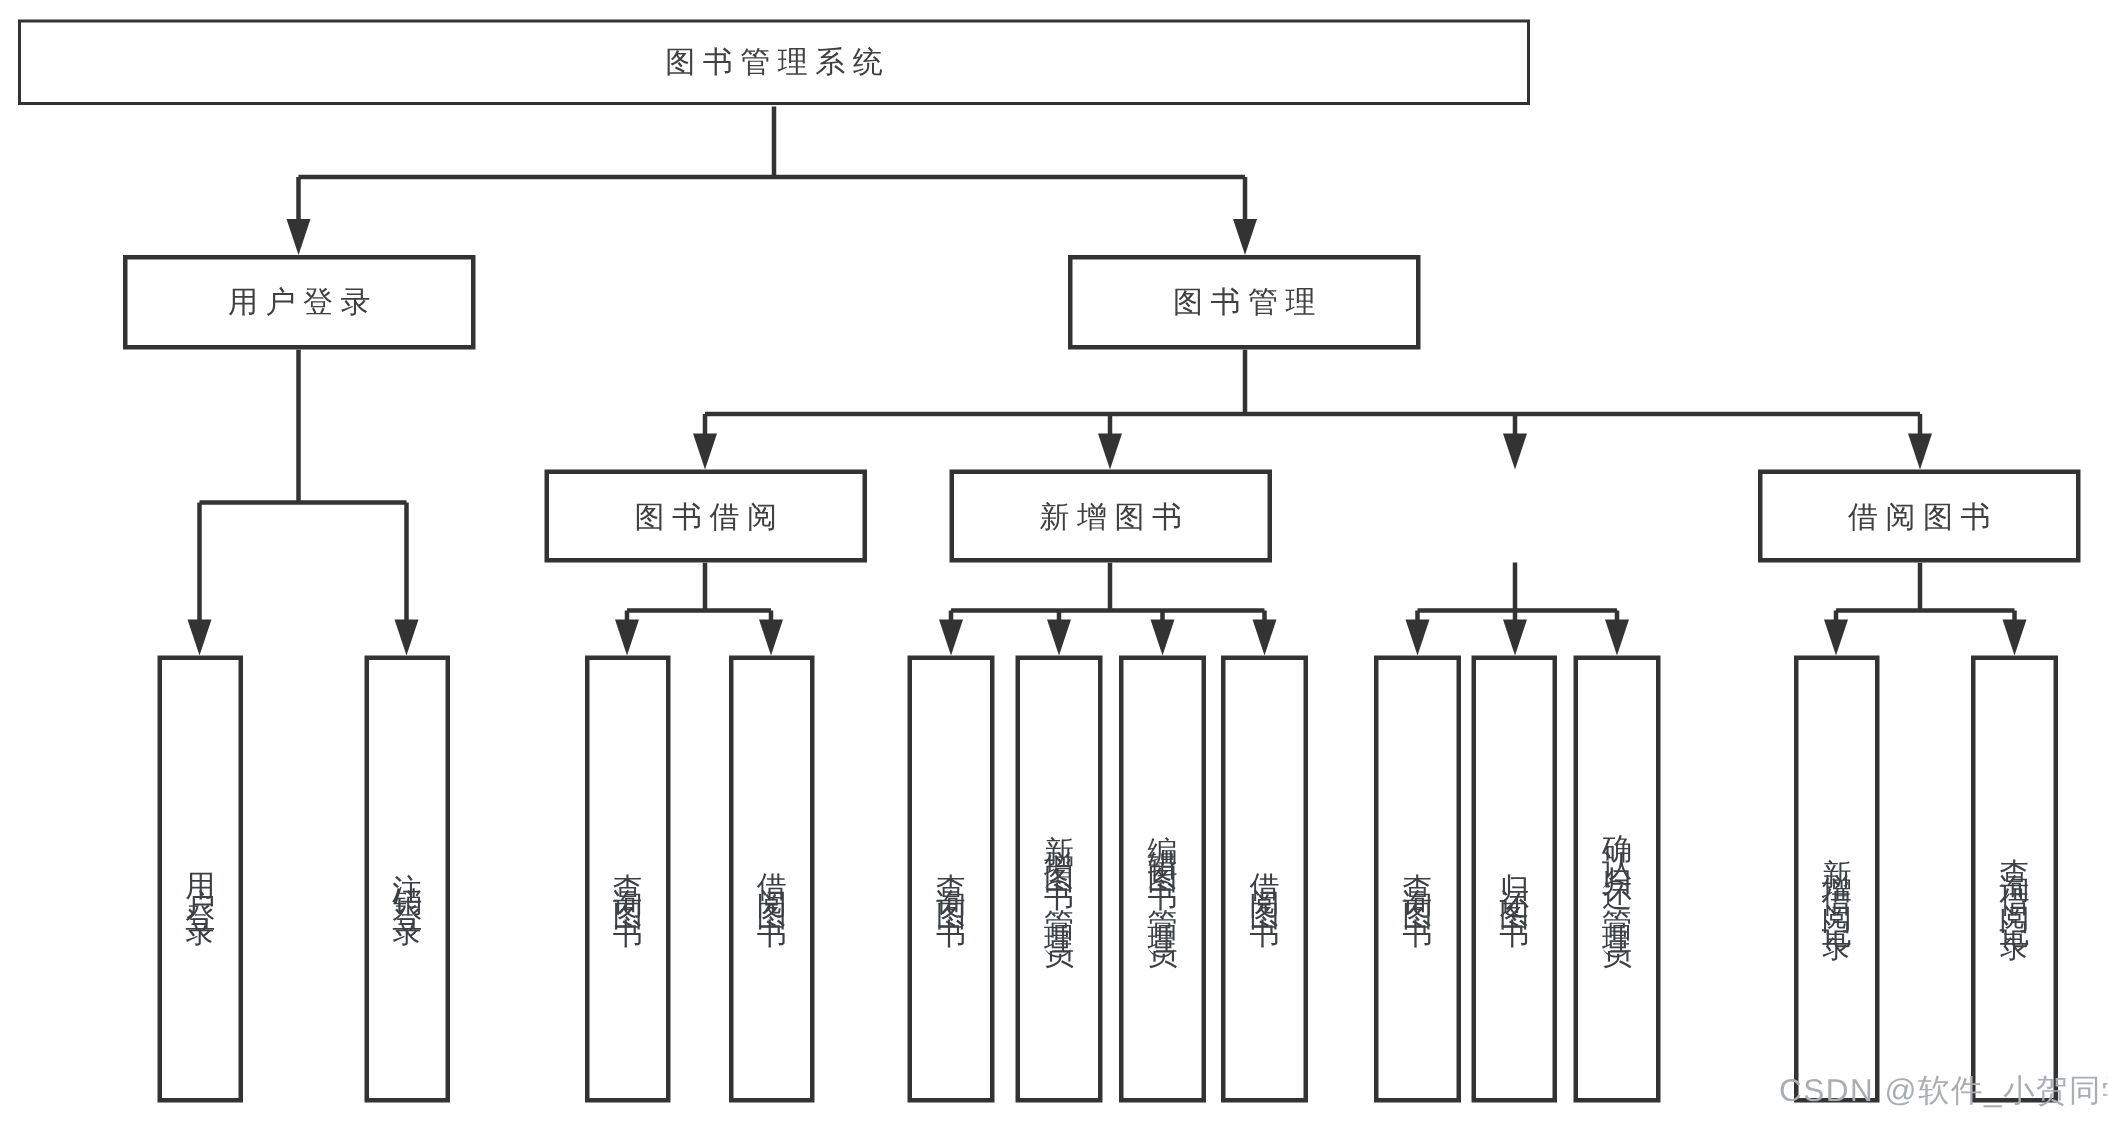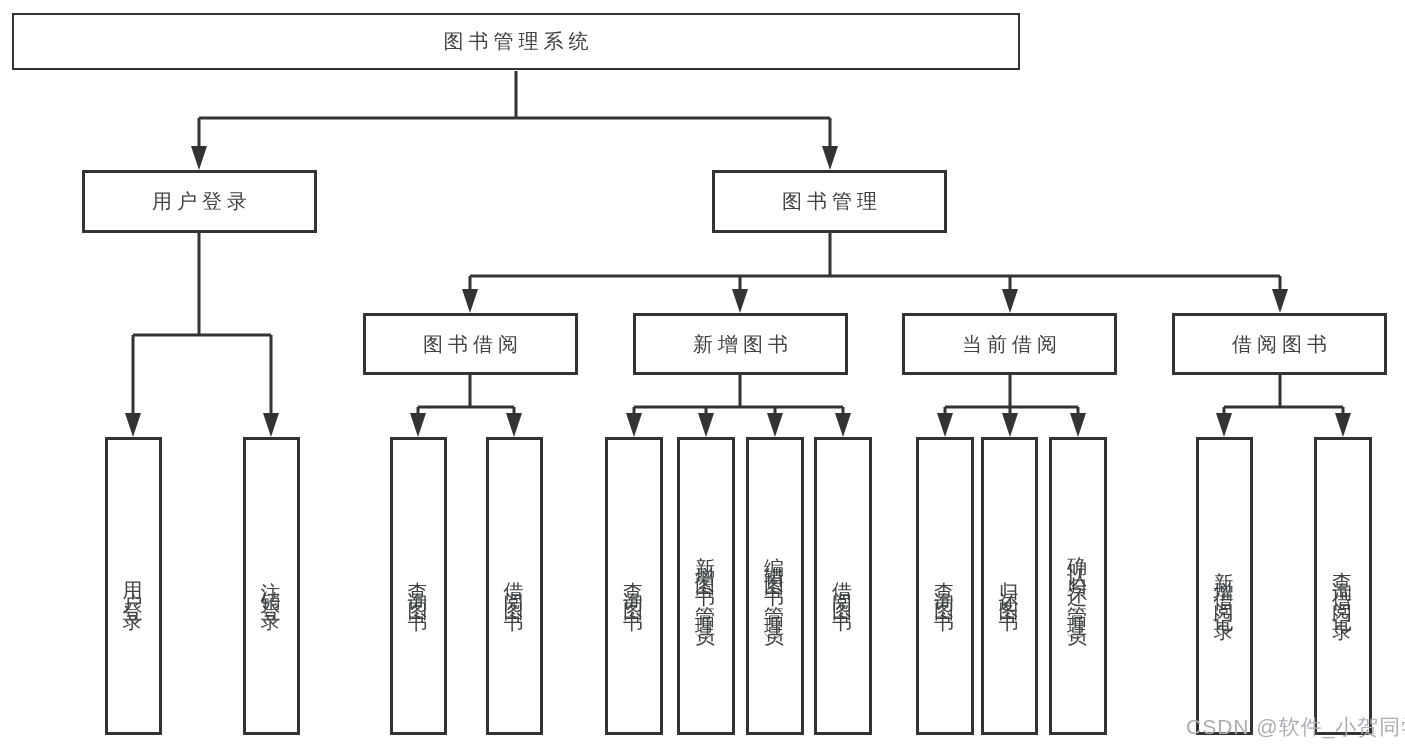--- a/index.html
+++ b/index.html
@@ -93,23 +93,20 @@
   <div class="node h" style="left:712px;top:170px;width:235px;height:63px">
     <span>图书管理</span>
   </div>
 
   <div class="node h" style="left:363px;top:313px;width:215px;height:62px">
     <span>图书借阅</span>
   </div>
   <div class="node h" style="left:633px;top:313px;width:215px;height:62px">
     <span>新增图书</span>
   </div>
-  <div class="node h" style="left:902px;top:313px;width:215px;height:62px">
-    <span>当前借阅</span>
-  </div>
   <div class="node h" style="left:1172px;top:313px;width:215px;height:62px">
     <span>借阅图书</span>
   </div>
 
   <div class="node v" style="left:105px;top:437px;width:57px;height:298px">
     <span>用户登录</span>
   </div>
   <div class="node v" style="left:243px;top:437px;width:57px;height:298px">
     <span>注销登录</span>
   </div>

